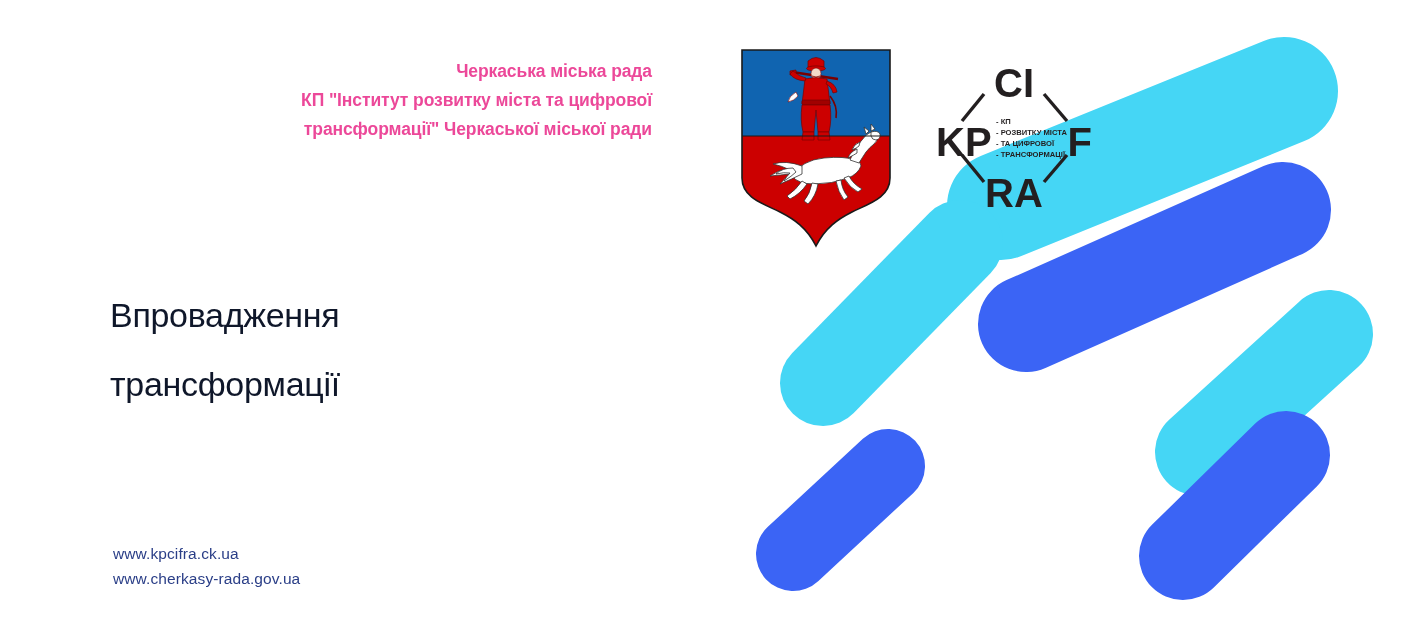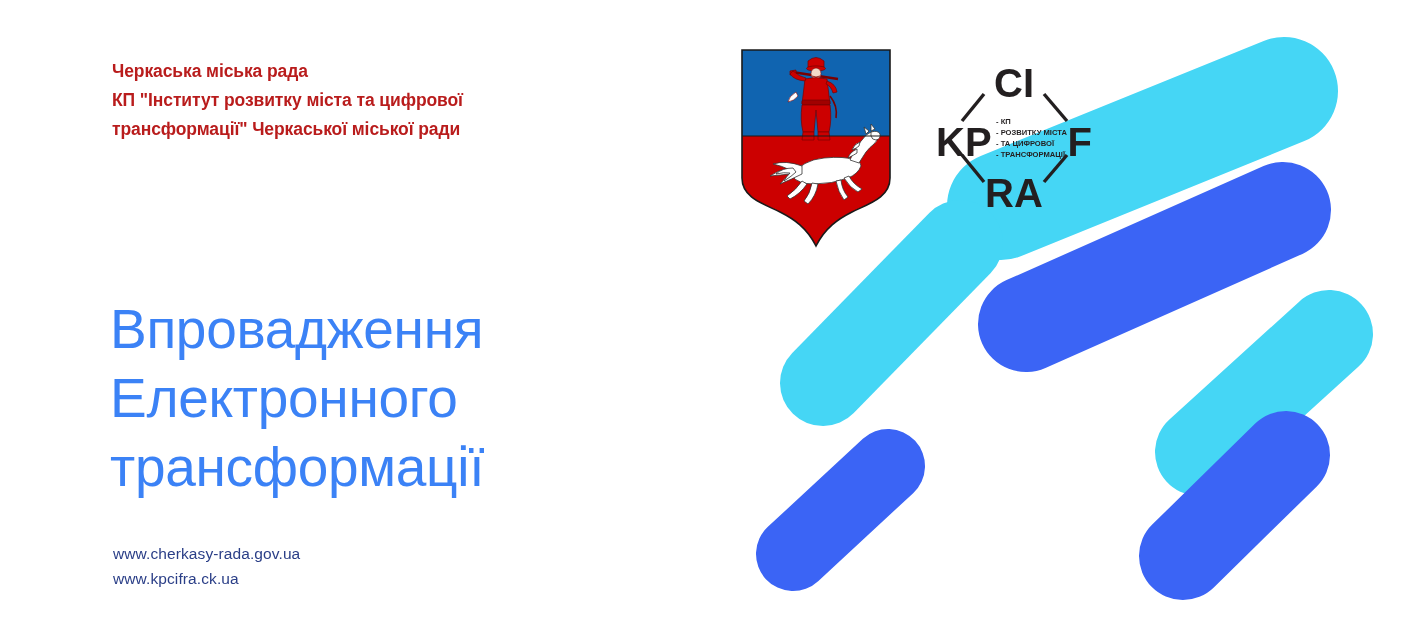--- a/index.html
+++ b/index.html
@@ -22,35 +22,36 @@
   
   .org-block {
     position: absolute;
     left: 112px;
     top: 57px;
     width: 540px;
   }
   .org-line {
     font-size: 17.5px;
     font-weight: bold;
-    color: #b91c1c;
+    color: #ec4899;
     line-height: 29px;
     letter-spacing: -0.1px;
     white-space: nowrap;
+    text-align: right;
   }
 
   .main-title {
     position: absolute;
     left: 110px;
     top: 258px;
     width: 520px;
-    font-size: 55px;
+    font-size: 34px;
     line-height: 69px;
     font-weight: normal;
-    color: #3b82f6;
+    color: #0f172a;
     letter-spacing: -0.3px;
   }
   .main-title .tline { display: block; }
 
   .links-block {
     position: absolute;
     left: 113px;
     top: 541px;
   }
   .link-line {
@@ -115,27 +116,26 @@
   </div>
 
   <div class="org-block">
     <div class="org-line">Черкаська міська рада</div>
     <div class="org-line">КП "Інститут розвитку міста та цифрової</div>
     <div class="org-line">трансформації" Черкаської міської ради</div>
   </div>
 
   <h1 class="main-title">
     <span class="tline">Впровадження</span>
-    <span class="tline">Електронного</span>
     <span class="tline">трансформації</span>
   </h1>
 
   <div class="links-block">
+    <a class="link-line" href="#">www.kpcifra.ck.ua</a>
     <a class="link-line" href="#">www.cherkasy-rada.gov.ua</a>
-    <a class="link-line" href="#">www.kpcifra.ck.ua</a>
   </div>
 
   <div class="coat-of-arms">
     <svg width="152" height="200" viewBox="0 0 152 200" xmlns="http://www.w3.org/2000/svg">
       <defs>
         <clipPath id="shieldClip">
           <path d="M2,2 H150 V130 C150,150 128,156 112,164
                    C98,171 85,180 76,198
                    C67,180 54,171 40,164
                    C24,156 2,150 2,130 Z"></path>

